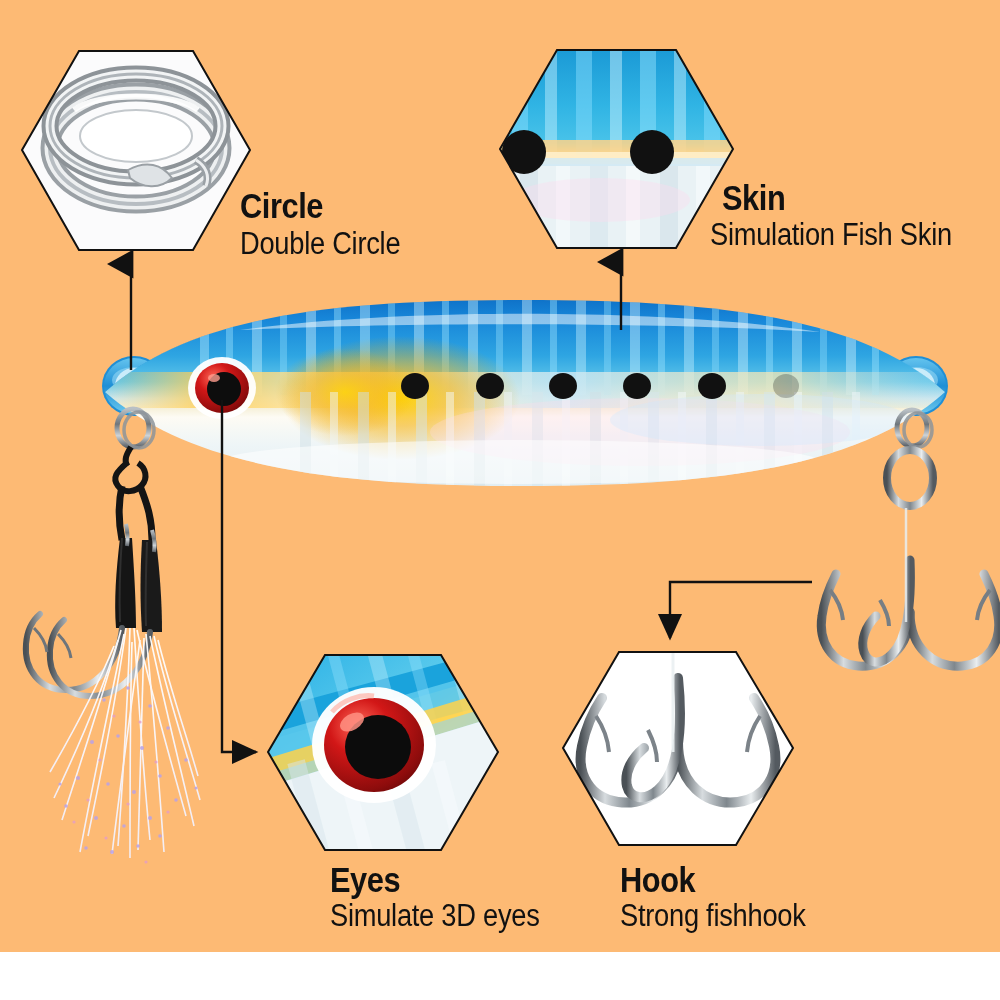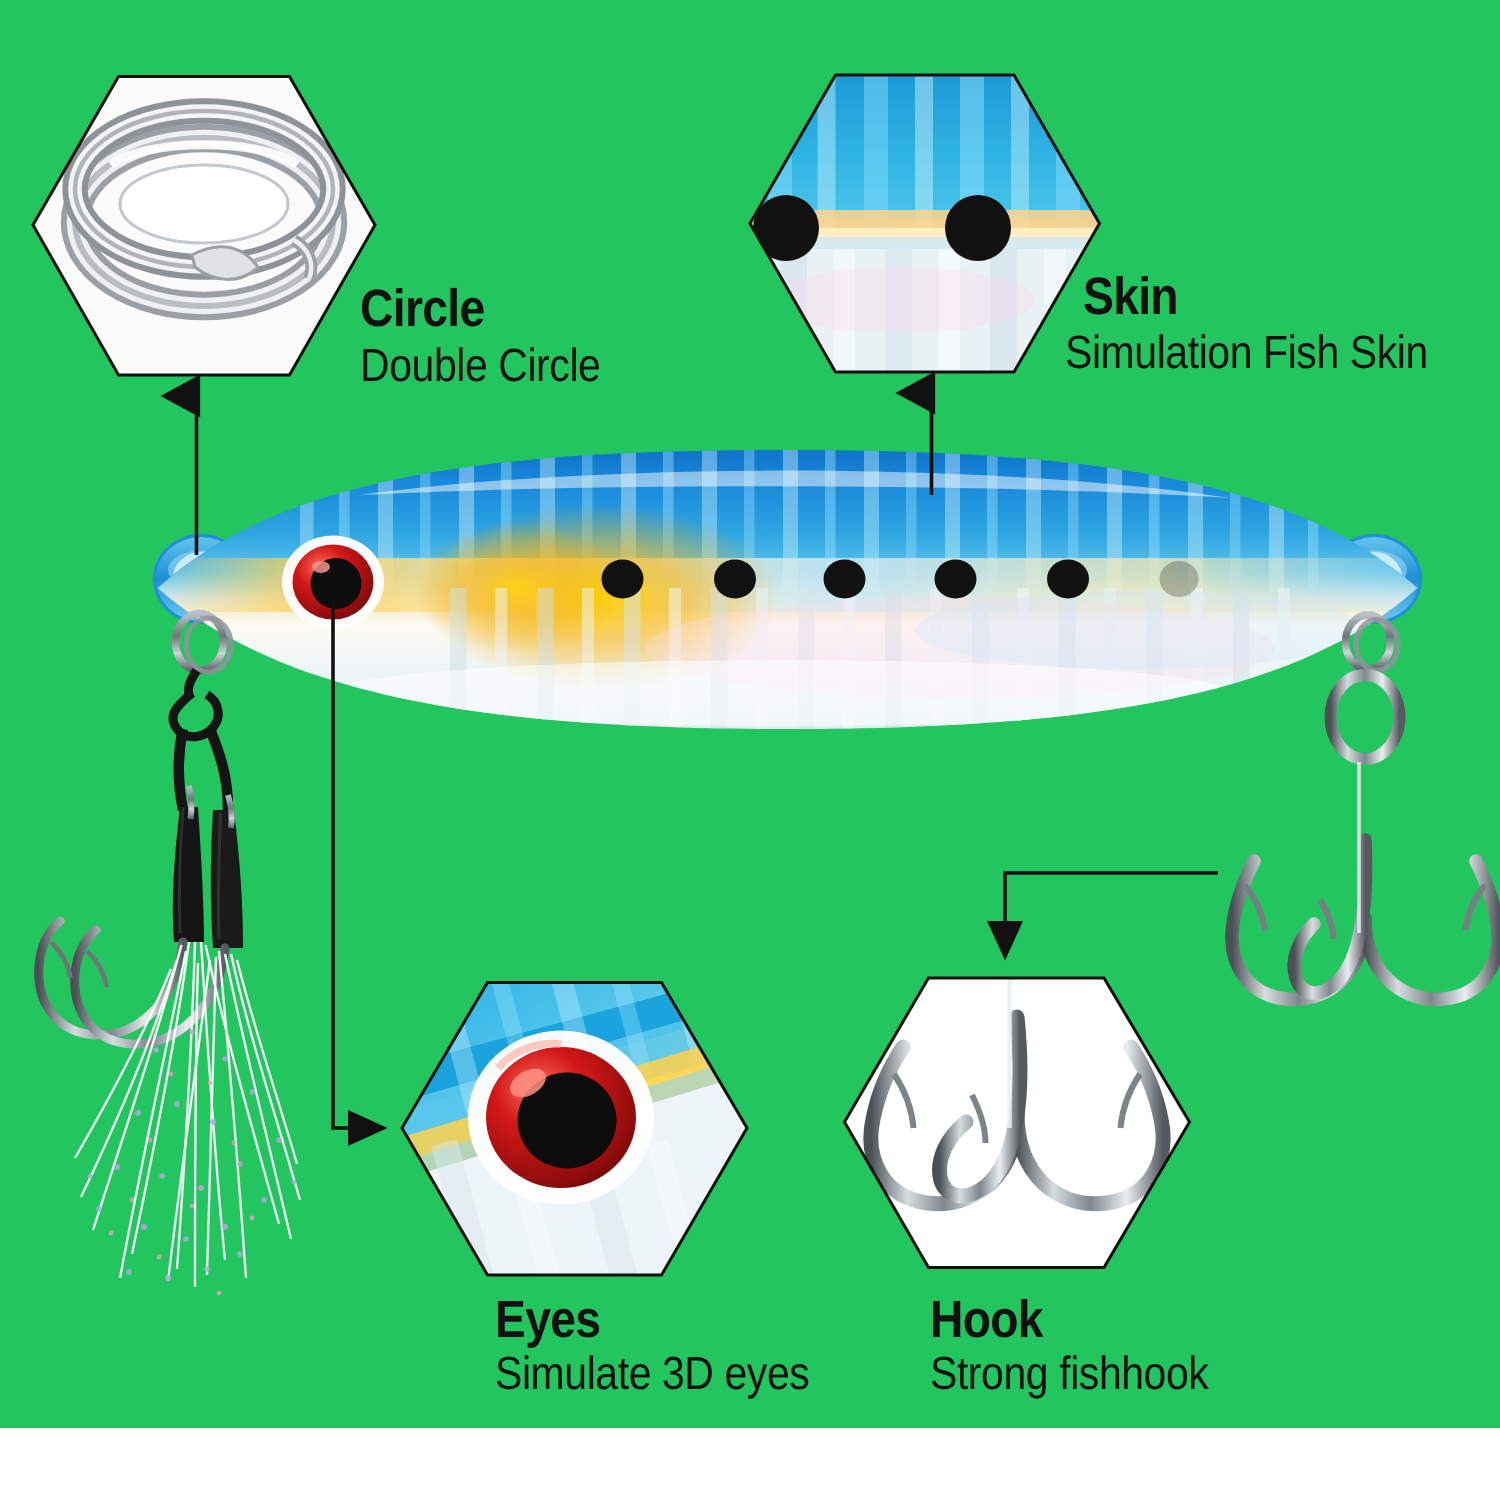--- a/index.html
+++ b/index.html
@@ -1,17 +1,17 @@
 <!DOCTYPE html>
 <html><head>
 <meta charset="utf-8">
 <style>
   html,body{margin:0;padding:0;background:#fff;}
   body{width:1000px;height:1000px;overflow:hidden;font-family:"Liberation Sans",sans-serif;}
-  #stage{position:relative;width:1000px;height:952px;background:#22c55e;}
+  #stage{position:relative;width:1000px;height:952px;background:#fdba74;}
 
   .callout-title{
     position:absolute;font-weight:bold;color:#111;
     font-family:"Liberation Sans",sans-serif;
     letter-spacing:-0.5px;line-height:1;white-space:nowrap;
     transform:scaleX(.88);transform-origin:left bottom;
   }
   .callout-sub{
     position:absolute;font-weight:normal;color:#111;
     font-family:"Liberation Sans",sans-serif;

